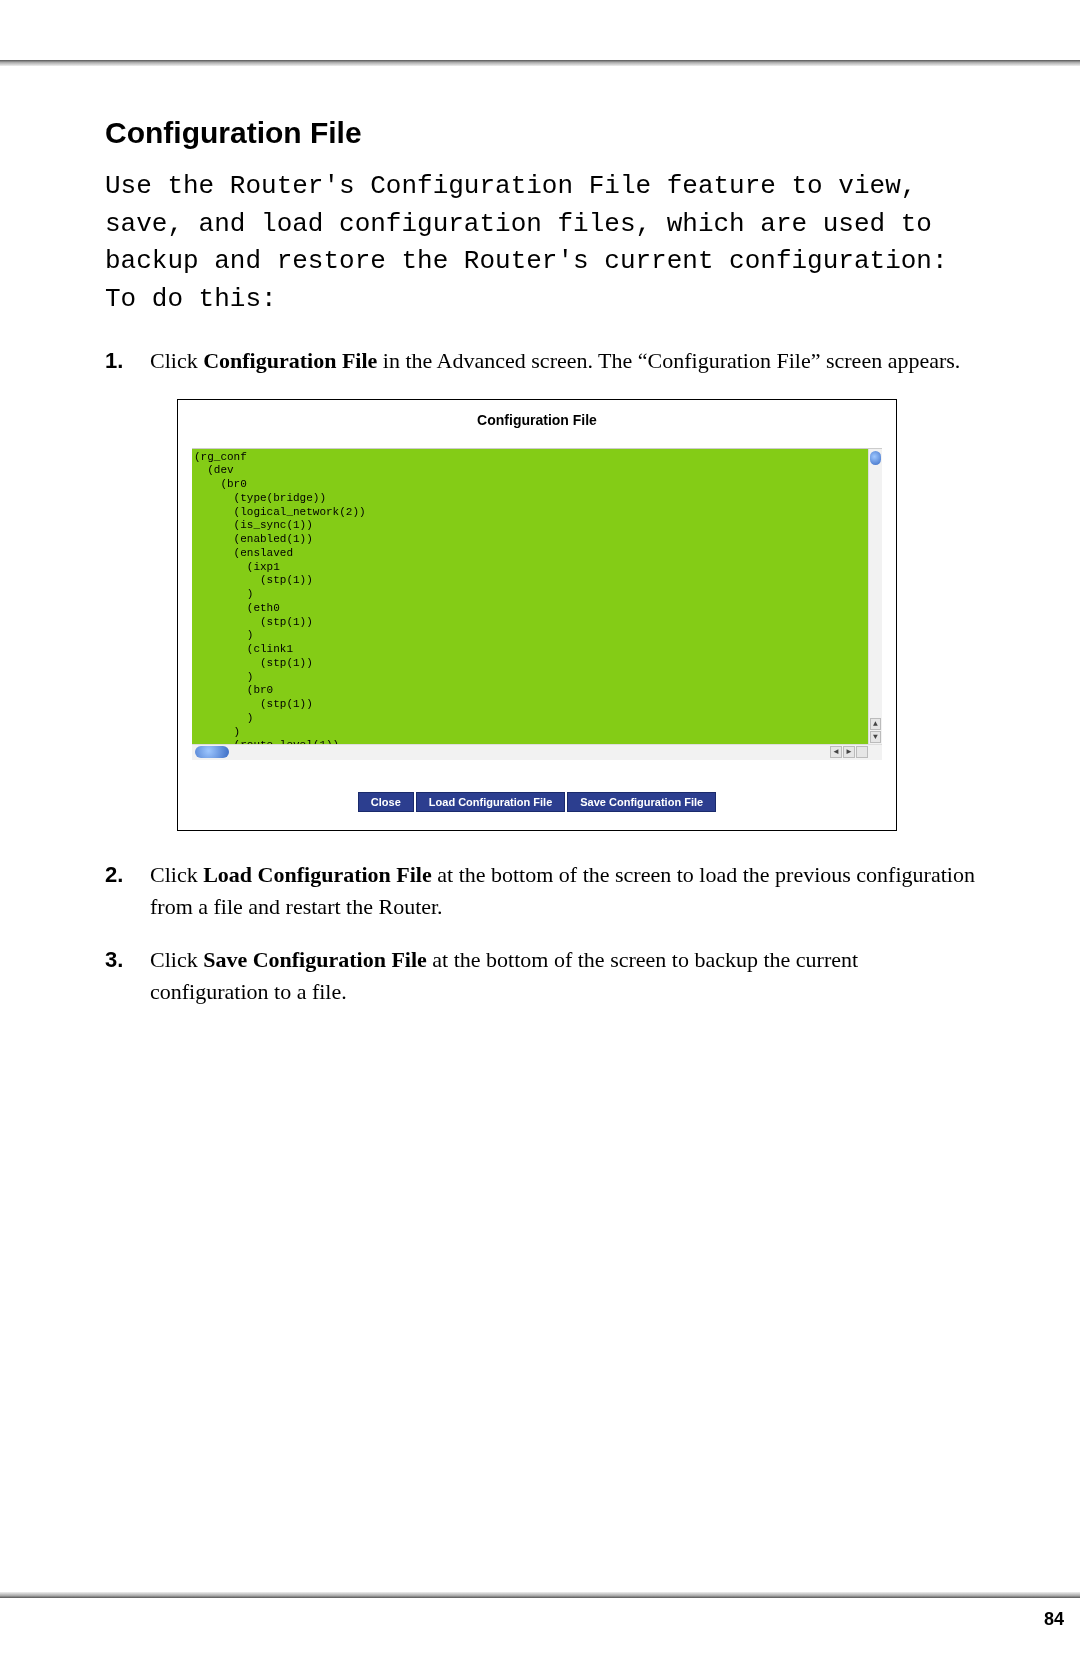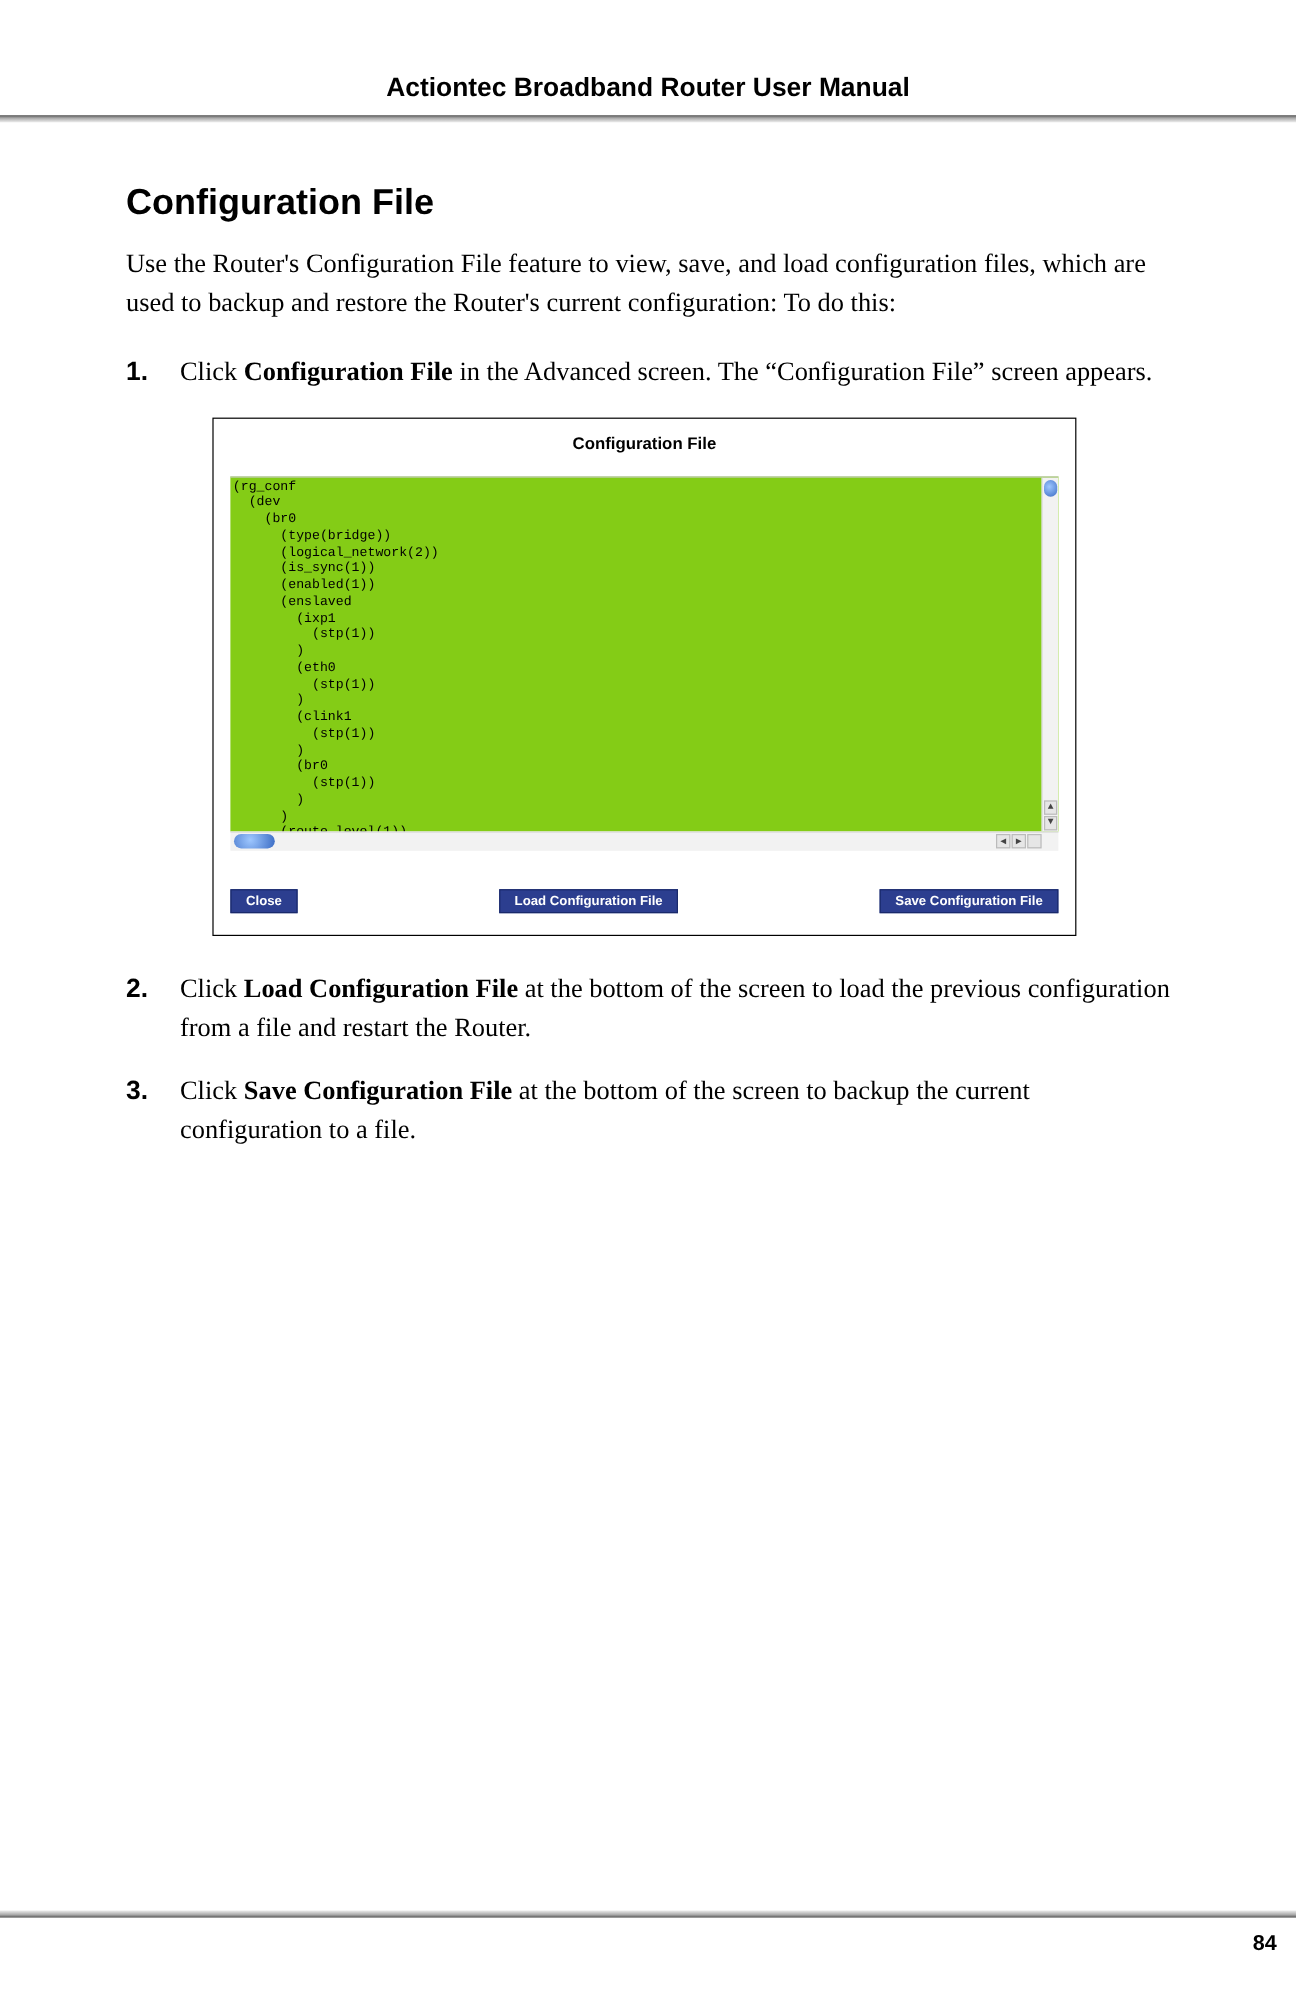--- a/index.html
+++ b/index.html
@@ -26,23 +26,24 @@
     background: linear-gradient(to bottom, #555 0%, #aaa 40%, #eee 100%);
     margin: 0 -105px 50px -105px;
   }
   .section-heading {
     font-family: Arial, Helvetica, sans-serif;
     font-weight: bold;
     font-size: 30px;
     margin-bottom: 18px;
   }
   .intro-text {
-    font-size: 22px;
+    font-size: 26px;
     line-height: 1.45;
     margin-bottom: 26px;
+    font-family: Liberation Mono, monospace;
   }
   .ol {
     list-style: none;
   }
   .li {
     display: flex;
     font-size: 22px;
     line-height: 1.45;
     margin-bottom: 22px;
   }
@@ -124,21 +125,21 @@
   }
   .hscroll-row .arr-l, .hscroll-row .arr-r {
     position: absolute; top: 1px; width: 12px; height: 12px;
     background: #e6e6e6; border: 1px solid #bbb;
     font-size: 8px; text-align: center; line-height: 10px; color: #444;
   }
   .hscroll-row .arr-l { right: 40px; }
   .hscroll-row .arr-r { right: 27px; }
   .btn-row {
     display: flex;
-    justify-content: space-between;
+    justify-content: center;
     gap: 2px;
     margin-top: 32px;
   }
   .btn {
     background: #2c3e8f;
     color: #fff;
     font-family: Arial, Helvetica, sans-serif;
     font-weight: bold;
     font-size: 11px;
     padding: 3px 12px;
@@ -158,21 +159,20 @@
     text-align: right;
     font-family: Arial, Helvetica, sans-serif;
     font-weight: bold;
     font-size: 18px;
   }
 </style>
 </head>
 <body>
 
 <div class="page">
-  <div class="header-title">Actiontec Broadband Router User Manual</div>
   <div class="header-rule"></div>
 
   <h2 class="section-heading">Configuration File</h2>
   <p class="intro-text">Use the Router's Configuration File feature to view, save, and load configuration files, which are used to backup and restore the Router's current configuration: To do this:</p>
 
   <ol class="ol">
     <li class="li">
       <span class="num">1.</span>
       <span class="txt">
         <span>Click </span><span class="b">Configuration File</span><span> in the Advanced screen. The “Configuration File” screen appears.</span>

